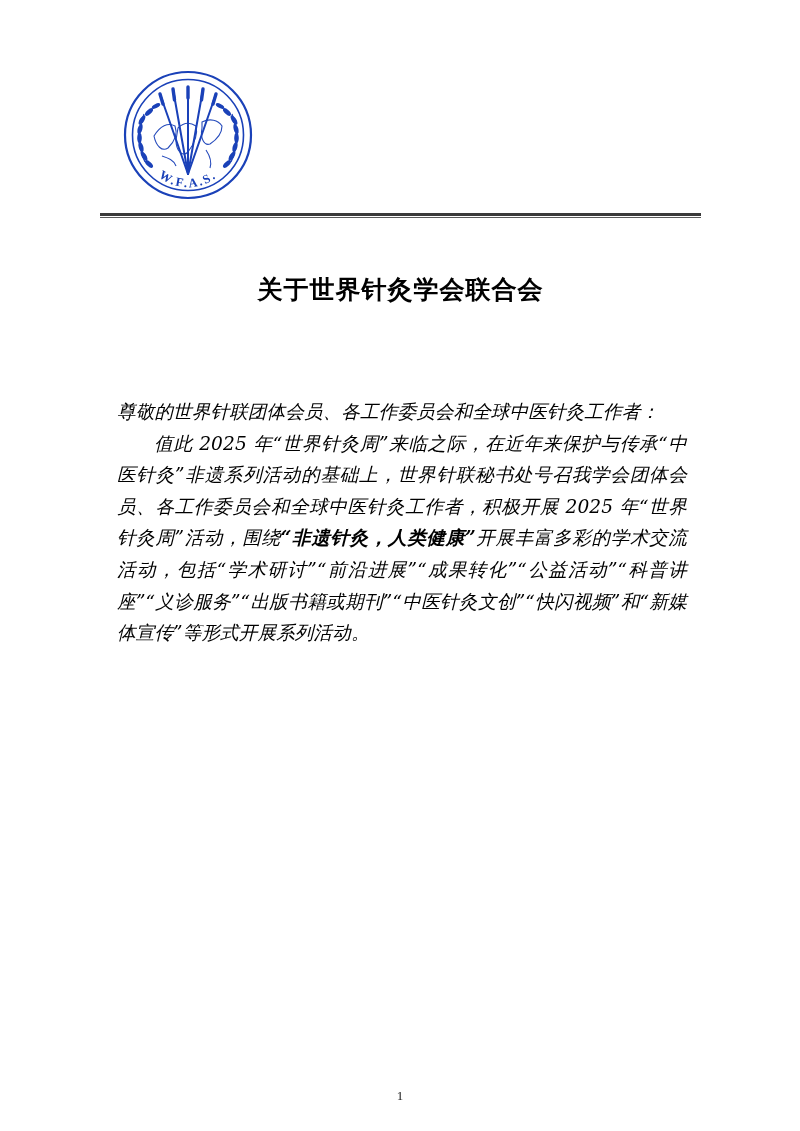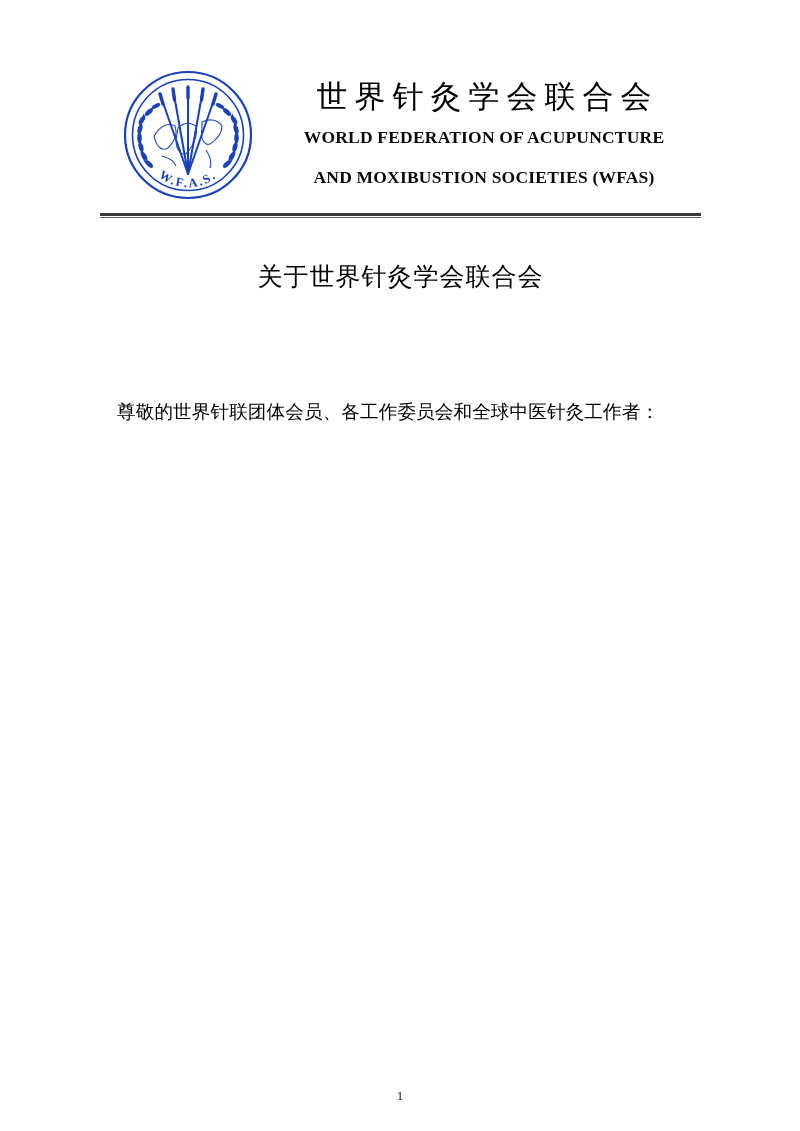--- a/index.html
+++ b/index.html
@@ -91,39 +91,41 @@
     left: 0; top: 4px;
     width: 100%;
     height: 1px;
     background: #5a5a5a;
   }
 
   
   .doc-title {
     position: absolute;
     left: 100px;
-    top: 255px;
+    top: 268px;
     width: 601px;
     text-align: center;
+    font-weight: bold;
   }
   .doc-title .tline {
     font-family: "DejaVu Serif", "Liberation Serif", serif;
     font-size: 25px;
     line-height: 44px;
     letter-spacing: 1px;
     color: #000000;
     white-space: nowrap;
   }
 
   
   .body-text {
     position: absolute;
     left: 117px;
     top: 396px;
     width: 570px;
+    font-style: italic;
   }
   .para {
     font-family: "DejaVu Serif", "Liberation Serif", serif;
     font-size: 18.6px;
     line-height: 31.6px;
     text-align: justify;
     text-justify: inter-ideograph;
     color: #000000;
     margin: 0;
     letter-spacing: 0.1px;
@@ -210,35 +212,31 @@
 
         <g>
           <path id="wfasArc" d="M28 96 A46 46 0 0 0 112 96" fill="none"></path>
           <text font-family="Liberation Serif, serif" font-size="12.5" font-weight="bold" fill="#1a41b8" letter-spacing="2.2">
             <textPath href="#wfasArc" startOffset="50%" text-anchor="middle">W.F.A.S.</textPath>
           </text>
         </g>
       </svg>
     </div>
 
-    <div class="org-names">
-      <div class="org-cn">世界针灸学会联合会</div>
-      <div class="org-en line1">WORLD FEDERATION OF ACUPUNCTURE</div>
-      <div class="org-en line2">AND MOXIBUSTION SOCIETIES (WFAS)</div>
-    </div>
   </div>
 
   <div class="rule">
     <div class="thick"></div>
     <div class="thin"></div>
   </div>
 
   <div class="doc-title">
     <div class="tline">关于世界针灸学会联合会</div>
   </div>
 
   <div class="body-text">
     <p class="para">尊敬的世界针联团体会员、各工作委员会和全球中医针灸工作者：</p>
+    <p class="para indent"><span>值此 2025 年“世界针灸周”来临之际，在近年来保护与传承“中医针灸”非遗系列活动的基础上，世界针联秘书处号召我学会团体会员、各工作委员会和全球中医针灸工作者，积极开展 2025 年“世界针灸周”活动，围绕</span><b>“非遗针灸，人类健康”</b><span>开展丰富多彩的学术交流活动，包括“学术研讨”“前沿进展”“成果转化”“公益活动”“科普讲座”“义诊服务”“出版书籍或期刊”“中医针灸文创”“快闪视频”和“新媒体宣传”等形式开展系列活动。</span></p>
   </div>
 
   <div class="page-number">1</div>
 
 </div>
 
 </body></html>

